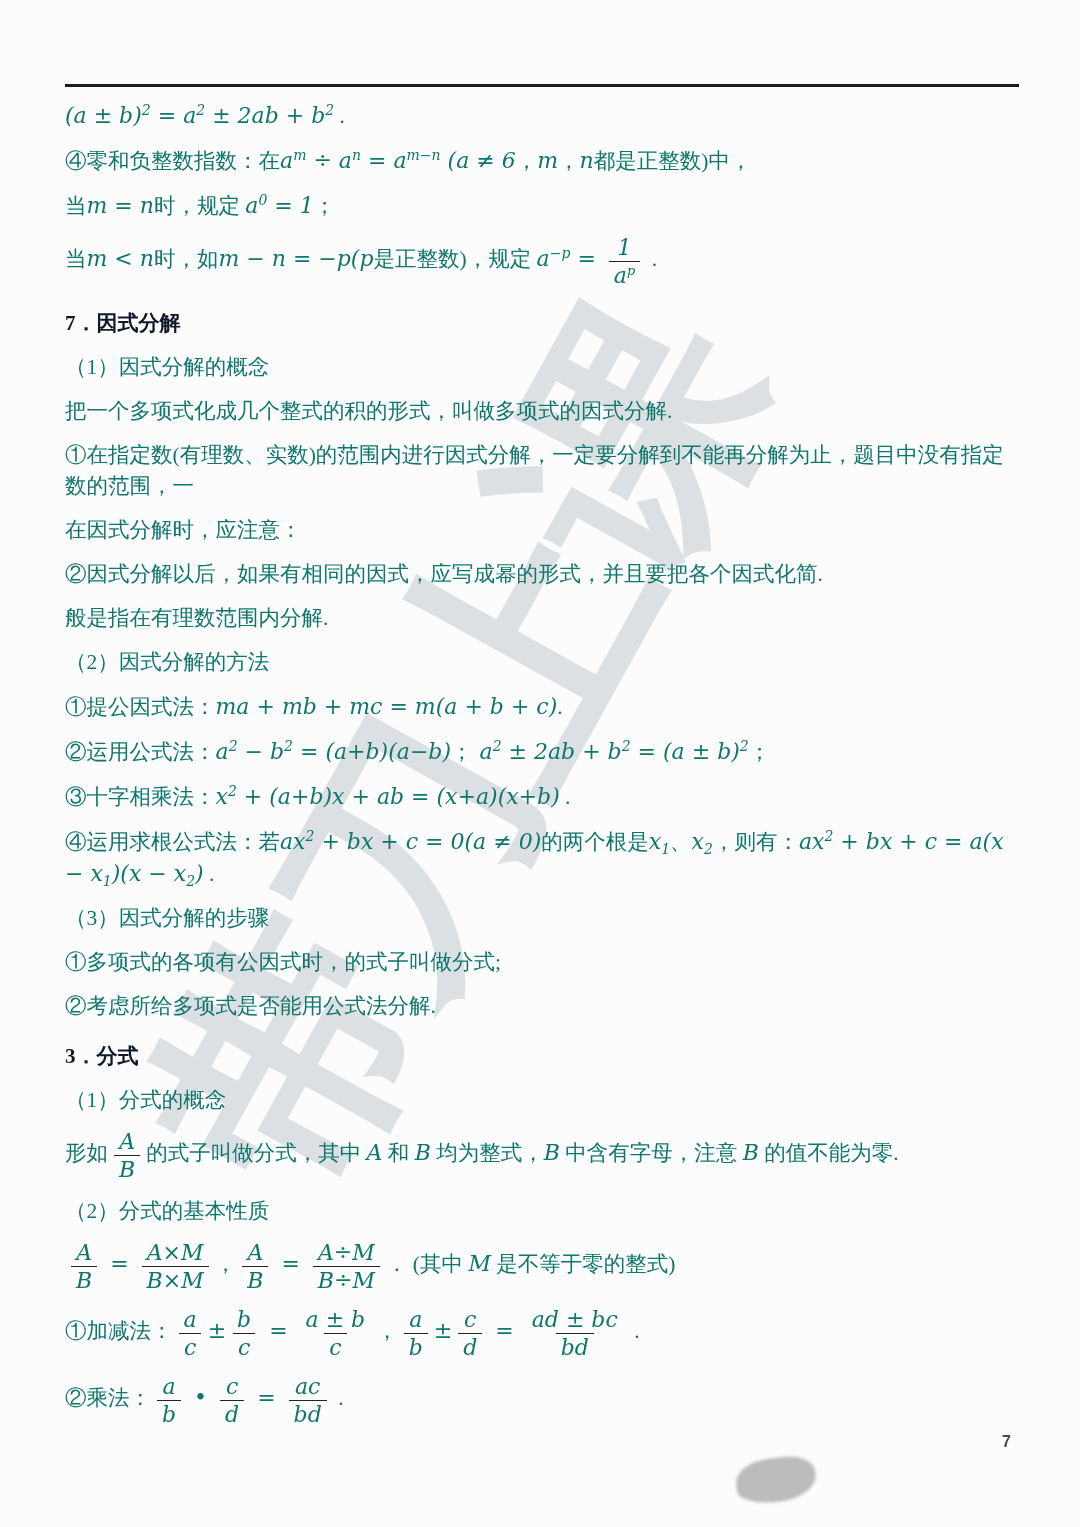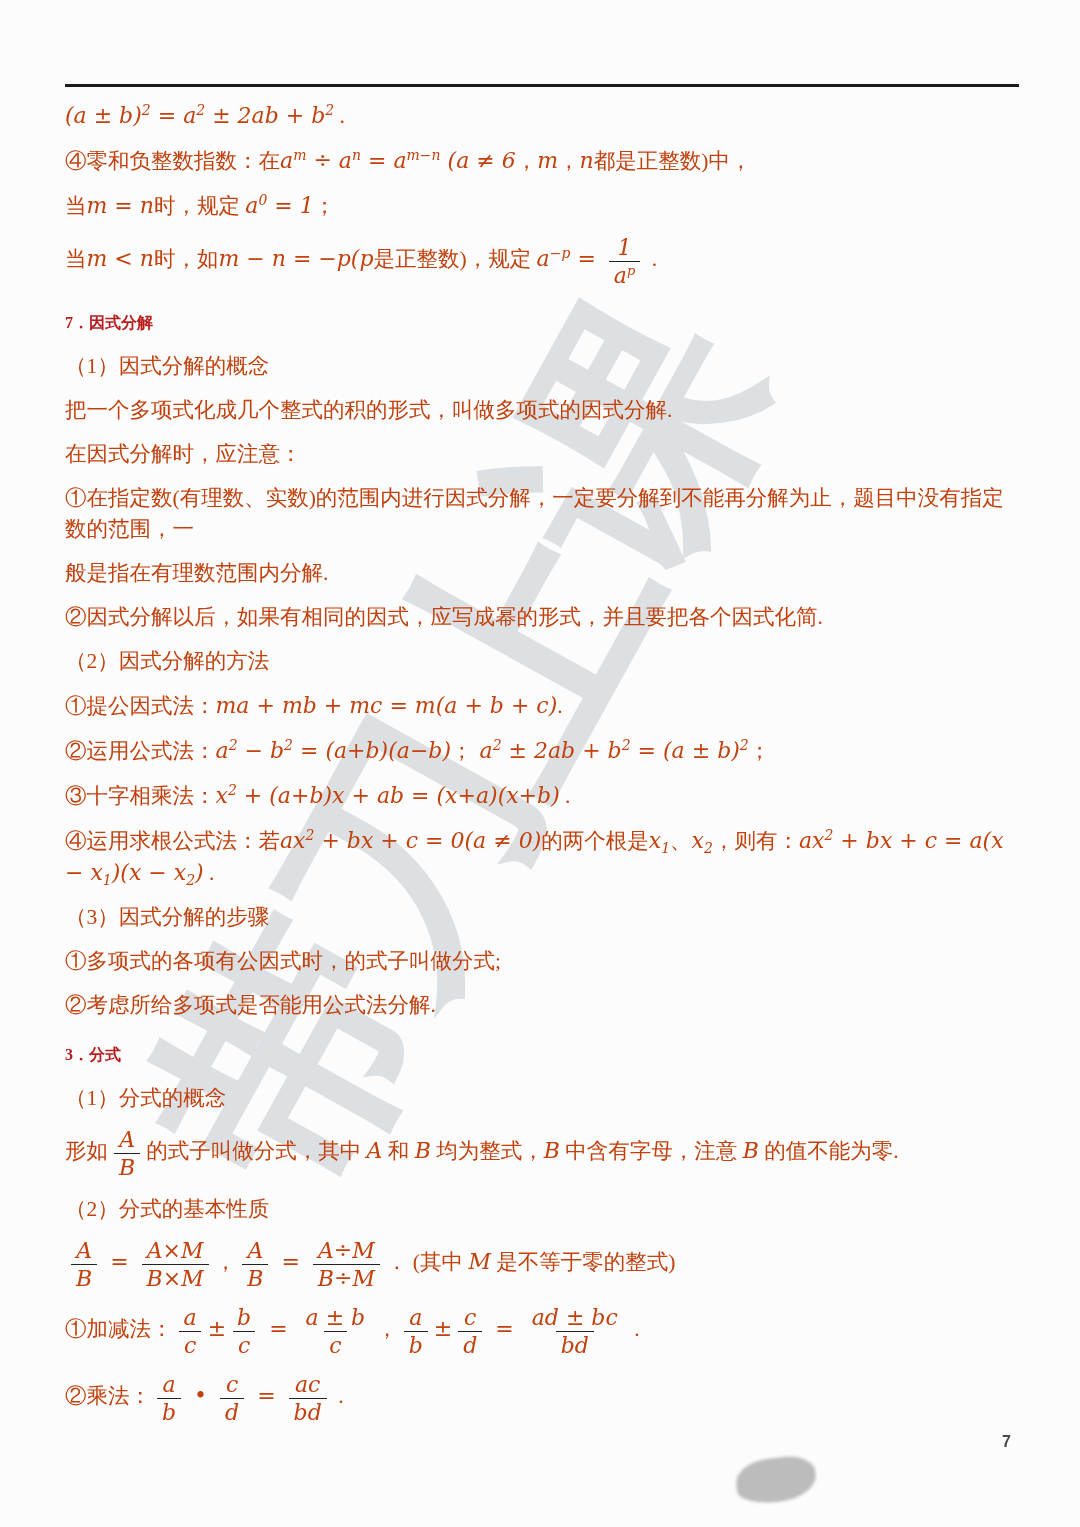--- a/index.html
+++ b/index.html
@@ -16,22 +16,22 @@
     transform:translate(122px,1107px) rotate(-61deg);
     transform-origin:0 0;
     font-size:255px;line-height:1;font-weight:700;
     letter-spacing:-20px;white-space:nowrap;
     color:rgba(138,146,160,0.27);
     font-family:"Liberation Serif",serif;
     pointer-events:none;
   }
   .doc{position:absolute;left:65px;top:84px;width:956px;z-index:1;}
   .topline{border-top:3px solid #1c1c1c;width:954px;height:0;margin:0;}
-  .line{min-height:31px;line-height:31px;margin-top:13px;font-size:21.5px;color:#c2410c;}
-  .k-h{font-family:"Liberation Sans",sans-serif;font-weight:bold;color:#b91c1c;font-size:16px;margin-top:18px;}
+  .line{min-height:31px;line-height:31px;margin-top:13px;font-size:21.5px;color:#0f766e;}
+  .k-h{font-family:"Liberation Sans",sans-serif;font-weight:bold;color:#0f172a;font-size:21px;margin-top:18px;}
   .k-f{margin-top:12px;}
   .zh{font-family:"Liberation Serif",serif;}
   .mt{font-style:italic;font-family:"DejaVu Serif","Liberation Serif",serif;font-size:22px;}
   sup.sup{font-style:italic;font-family:"DejaVu Serif",serif;font-size:14px;line-height:0;}
   sub.sub{font-style:italic;font-family:"DejaVu Serif",serif;font-size:14px;line-height:0;}
   .fr{display:inline-flex;flex-direction:column;align-items:center;vertical-align:middle;margin:0 6px;}
   .fr .n,.fr .d{line-height:27px;padding:0 5px;font-size:22px;display:inline-block;}
   .fr .d{border-top:1.7px solid #222;}
   .fr sup.sup{font-size:13px;}
   .pagenum{
@@ -59,24 +59,24 @@
         <div class="line k-p"><span class="mt">(a ± b)</span><sup class="sup">2</sup><span class="mt"> = a</span><sup class="sup">2</sup><span class="mt"> ± 2ab + b</span><sup class="sup">2</sup><span class="zh"> .</span></div>
         <div class="line k-p"><span class="zh">④零和负整数指数：在</span><span class="mt">a</span><sup class="sup">m</sup><span class="mt"> ÷ a</span><sup class="sup">n</sup><span class="mt"> = a</span><sup class="sup">m−n</sup><span class="mt"> (a ≠ 6</span><span class="zh">，</span><span class="mt">m</span><span class="zh">，</span><span class="mt">n</span><span class="zh">都是正整数)中，</span></div>
         <div class="line k-p"><span class="zh">当</span><span class="mt">m = n</span><span class="zh">时，规定 </span><span class="mt">a</span><sup class="sup">0</sup><span class="mt"> = 1</span><span class="zh">；</span></div>
         <div class="line k-f"><span class="zh">当</span><span class="mt">m &lt; n</span><span class="zh">时，如</span><span class="mt">m − n = −p(p</span><span class="zh">是正整数)，规定 </span><span class="mt">a</span><sup class="sup">−p</sup><span class="mt"> = </span><span class="fr">
             <span class="n"><span class="mt">1</span></span>
             <span class="d"><span class="mt">a</span><sup class="sup">p</sup></span>
           </span><span class="zh"> .</span></div>
         <div class="line k-h"><span class="zh">7．因式分解</span></div>
         <div class="line k-p"><span class="zh">（1）因式分解的概念</span></div>
         <div class="line k-p"><span class="zh">把一个多项式化成几个整式的积的形式，叫做多项式的因式分解.</span></div>
+        <div class="line k-p"><span class="zh">①在指定数(有理数、实数)的范围内进行因式分解，一定要分解到不能再分解为止，题目中没有指定数的范围，一</span></div>
         <div class="line k-p"><span class="zh">在因式分解时，应注意：</span></div>
-        <div class="line k-p"><span class="zh">①在指定数(有理数、实数)的范围内进行因式分解，一定要分解到不能再分解为止，题目中没有指定数的范围，一</span></div>
+        <div class="line k-p"><span class="zh">②因式分解以后，如果有相同的因式，应写成幂的形式，并且要把各个因式化简.</span></div>
         <div class="line k-p"><span class="zh">般是指在有理数范围内分解.</span></div>
-        <div class="line k-p"><span class="zh">②因式分解以后，如果有相同的因式，应写成幂的形式，并且要把各个因式化简.</span></div>
         <div class="line k-p"><span class="zh">（2）因式分解的方法</span></div>
         <div class="line k-p"><span class="zh">①提公因式法：</span><span class="mt">ma + mb + mc = m(a + b + c)</span><span class="zh">.</span></div>
         <div class="line k-p"><span class="zh">②运用公式法：</span><span class="mt">a</span><sup class="sup">2</sup><span class="mt"> − b</span><sup class="sup">2</sup><span class="mt"> = (a+b)(a−b)</span><span class="zh">；</span><span class="mt"> a</span><sup class="sup">2</sup><span class="mt"> ± 2ab + b</span><sup class="sup">2</sup><span class="mt"> = (a ± b)</span><sup class="sup">2</sup><span class="zh">；</span></div>
         <div class="line k-p"><span class="zh">③十字相乘法：</span><span class="mt">x</span><sup class="sup">2</sup><span class="mt"> + (a+b)x + ab = (x+a)(x+b)</span><span class="zh"> .</span></div>
         <div class="line k-p"><span class="zh">④运用求根公式法：若</span><span class="mt">ax</span><sup class="sup">2</sup><span class="mt"> + bx + c = 0(a ≠ 0)</span><span class="zh">的两个根是</span><span class="mt">x</span><sub class="sub">1</sub><span class="zh">、</span><span class="mt">x</span><sub class="sub">2</sub><span class="zh">，则有：</span><span class="mt">ax</span><sup class="sup">2</sup><span class="mt"> + bx + c = a(x − x</span><sub class="sub">1</sub><span class="mt">)(x − x</span><sub class="sub">2</sub><span class="mt">)</span><span class="zh"> .</span></div>
         <div class="line k-p"><span class="zh">（3）因式分解的步骤</span></div>
         <div class="line k-p"><span class="zh">①多项式的各项有公因式时，的式子叫做分式;</span></div>
         <div class="line k-p"><span class="zh">②考虑所给多项式是否能用公式法分解.</span></div>
         <div class="line k-h"><span class="zh">3．分式</span></div>
         <div class="line k-p"><span class="zh">（1）分式的概念</span></div>

